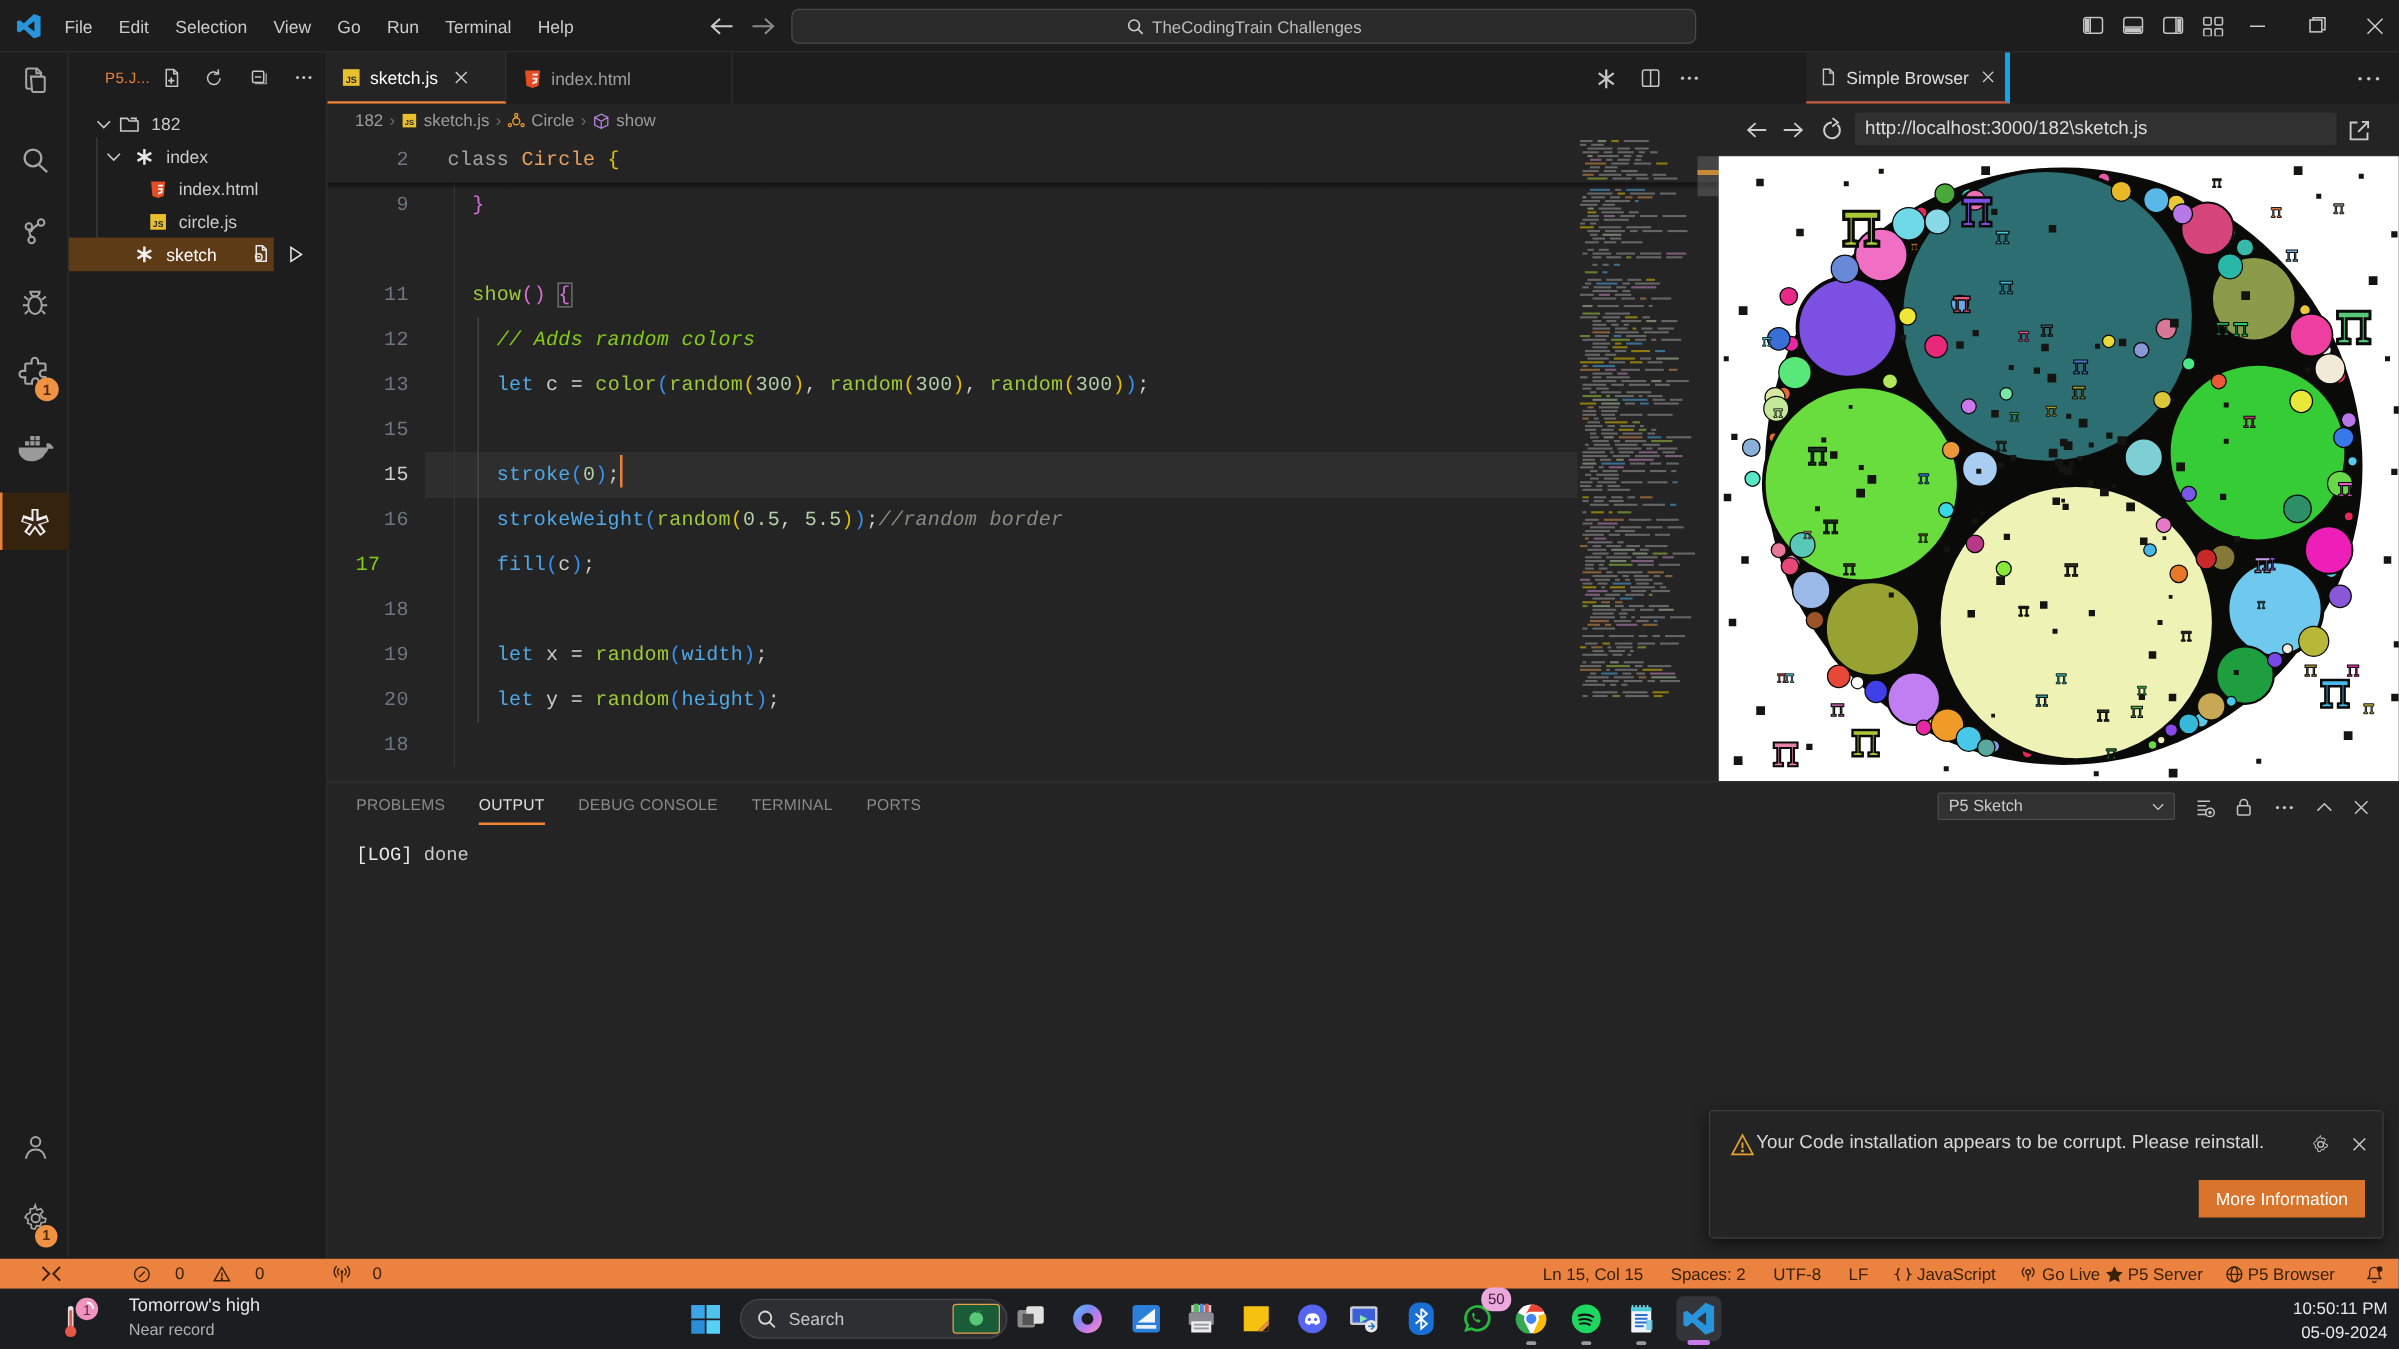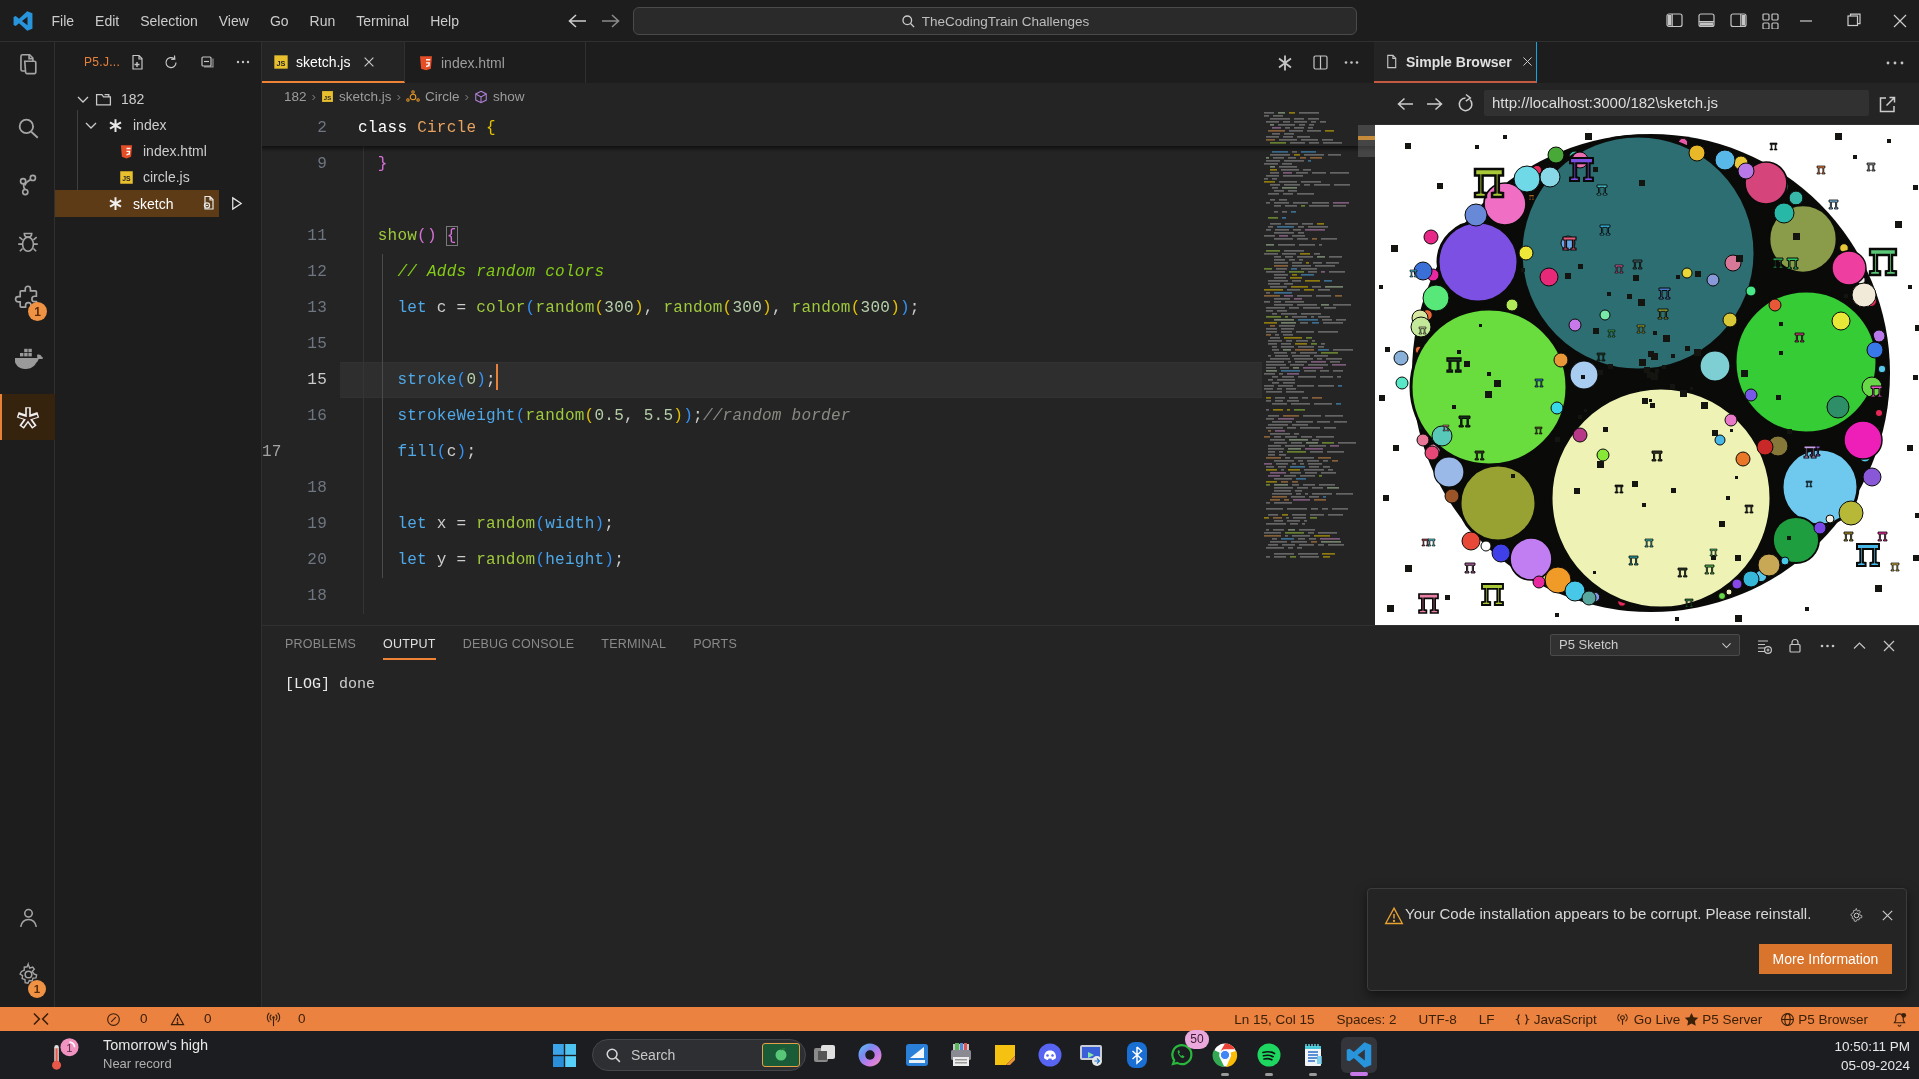--- a/index.html
+++ b/index.html
@@ -734,21 +734,21 @@
     </div>
     <div class="abs mono" style="left:0;top:252px;width:1100px;height:36px;font-size:16px;line-height:36px;letter-spacing:.25px;">
       <span style="position:absolute;left:0;width:65px;text-align:right;color:#cccccc;">15</span>
       <span style="position:absolute;left:96px;white-space:pre;">&nbsp;&nbsp;&nbsp;&nbsp;<span style="color:#4fa9e8;">stroke</span><span style="color:#3592f2;">(</span><span style="color:#b5cea8;">0</span><span style="color:#3592f2;">)</span><span style="color:#cccccc;">;</span><span style="display:inline-block;width:2px;height:26px;background:#e8823a;vertical-align:-6px;"></span></span>
     </div>
     <div class="abs mono" style="left:0;top:288px;width:1100px;height:36px;font-size:16px;line-height:36px;letter-spacing:.25px;">
       <span style="position:absolute;left:0;width:65px;text-align:right;color:#6e7681;">16</span>
       <span style="position:absolute;left:96px;white-space:pre;">&nbsp;&nbsp;&nbsp;&nbsp;<span style="color:#4fa9e8;">strokeWeight</span><span style="color:#3592f2;">(</span><span style="color:#9fca3b;">random</span><span style="color:#e2c100;">(</span><span style="color:#b5cea8;">0.5</span><span style="color:#cccccc;">,</span>&nbsp;<span style="color:#b5cea8;">5.5</span><span style="color:#e2c100;">)</span><span style="color:#3592f2;">)</span><span style="color:#cccccc;">;</span><span style="color:#8a8a83;font-style:italic;">//random border</span></span>
     </div>
     <div class="abs mono" style="left:0;top:324px;width:1100px;height:36px;font-size:16px;line-height:36px;letter-spacing:.25px;">
-      <span style="position:absolute;left:0;width:65px;text-align:left;color:#a3a3a3;">17</span>
+      <span style="position:absolute;left:0;width:65px;text-align:center;color:#84cc16;">17</span>
       <span style="position:absolute;left:96px;white-space:pre;">&nbsp;&nbsp;&nbsp;&nbsp;<span style="color:#4fa9e8;">fill</span><span style="color:#3592f2;">(</span><span style="color:#cccccc;">c</span><span style="color:#3592f2;">)</span><span style="color:#cccccc;">;</span></span>
     </div>
     <div class="abs mono" style="left:0;top:360px;width:1100px;height:36px;font-size:16px;line-height:36px;letter-spacing:.25px;">
       <span style="position:absolute;left:0;width:65px;text-align:right;color:#6e7681;">18</span>
       <span style="position:absolute;left:96px;white-space:pre;"></span>
     </div>
     <div class="abs mono" style="left:0;top:396px;width:1100px;height:36px;font-size:16px;line-height:36px;letter-spacing:.25px;">
       <span style="position:absolute;left:0;width:65px;text-align:right;color:#6e7681;">19</span>
       <span style="position:absolute;left:96px;white-space:pre;">&nbsp;&nbsp;&nbsp;&nbsp;<span style="color:#4fa9e8;">let</span>&nbsp;<span style="color:#cccccc;">x</span>&nbsp;<span style="color:#cccccc;">=</span>&nbsp;<span style="color:#9fca3b;">random</span><span style="color:#3592f2;">(</span><span style="color:#4fa9e8;">width</span><span style="color:#3592f2;">)</span><span style="color:#cccccc;">;</span></span>
     </div>
@@ -757,28 +757,28 @@
       <span style="position:absolute;left:96px;white-space:pre;">&nbsp;&nbsp;&nbsp;&nbsp;<span style="color:#4fa9e8;">let</span>&nbsp;<span style="color:#cccccc;">y</span>&nbsp;<span style="color:#cccccc;">=</span>&nbsp;<span style="color:#9fca3b;">random</span><span style="color:#3592f2;">(</span><span style="color:#4fa9e8;">height</span><span style="color:#3592f2;">)</span><span style="color:#cccccc;">;</span></span>
     </div>
     <div class="abs mono" style="left:0;top:468px;width:1100px;height:36px;font-size:16px;line-height:36px;letter-spacing:.25px;">
       <span style="position:absolute;left:0;width:65px;text-align:right;color:#6e7681;">18</span>
       <span style="position:absolute;left:96px;white-space:pre;"></span>
     </div>
     <div class="abs" style="left:0;top:36px;width:1113px;height:6px;background:linear-gradient(rgba(0,0,0,.55),rgba(0,0,0,0));"></div>
 <div class="abs" style="left:0;top:0;width:1000px;height:36px;background:#242425;">
  <div class="abs mono" style="left:0;top:0;width:1000px;height:36px;font-size:16px;line-height:36px;letter-spacing:.25px;">
  <span style="position:absolute;left:0;width:65px;text-align:right;color:#6e7681;">2</span>
- <span style="position:absolute;left:96px;white-space:pre;"><span style="color:#ffffff;">class</span>&nbsp;<span style="color:#e8a25e;">Circle</span>&nbsp;<span style="color:#e2c100;">{</span></span>
+ <span style="position:absolute;left:96px;white-space:pre;"><span style="color:#a3a3a3;">class</span>&nbsp;<span style="color:#e8a25e;">Circle</span>&nbsp;<span style="color:#e2c100;">{</span></span>
       </div>
     </div>
   </div>
 <div class="abs" style="left:1358px;top:125px;width:17px;height:32px;background:rgba(140,140,140,0.32);"></div>
 <div class="abs" style="left:1358px;top:136px;width:17px;height:4px;background:#c58a3a;"></div>
 <div class="abs" style="left:1375px;top:42px;width:544px;height:41px;background:#1d1d1e;"></div>
-<div class="abs" style="left:1374px;top:42px;width:163px;height:41px;background:#242425;border-right:1px solid #0ea5e9;border-bottom:2px solid #c45a40;display:flex;align-items:center;font-weight:bold;">
+<div class="abs" style="left:1445px;top:42px;width:163px;height:41px;background:#242425;border-right:4px solid #0ea5e9;border-bottom:2px solid #c45a40;display:flex;align-items:center;">
  <svg style="margin-left:10px" width="15" height="15" viewBox="0 0 16 16" fill="none" stroke="#c5c5c5" stroke-width="1.2">
       <path d="M4 1.5 h5.5 l3 3 V14.5 H4 Z M9.5 1.5 V4.8 h3"></path>
     </svg>
  <span style="margin-left:7px;color:#e0e0e0;font-size:14px;">Simple Browser</span>
  <svg style="margin-left:9px" width="13" height="13" viewBox="0 0 16 16" stroke="#cccccc" stroke-width="1.2">
       <path d="M3 3 l10 10 M13 3 L3 13"></path>
     </svg>
 </div>
 <svg class="abs" style="left:1884px;top:58px" width="26" height="10" viewBox="0 0 26 10">
     <circle cx="4" cy="5" r="1.4" fill="#c5c5c5"></circle>

